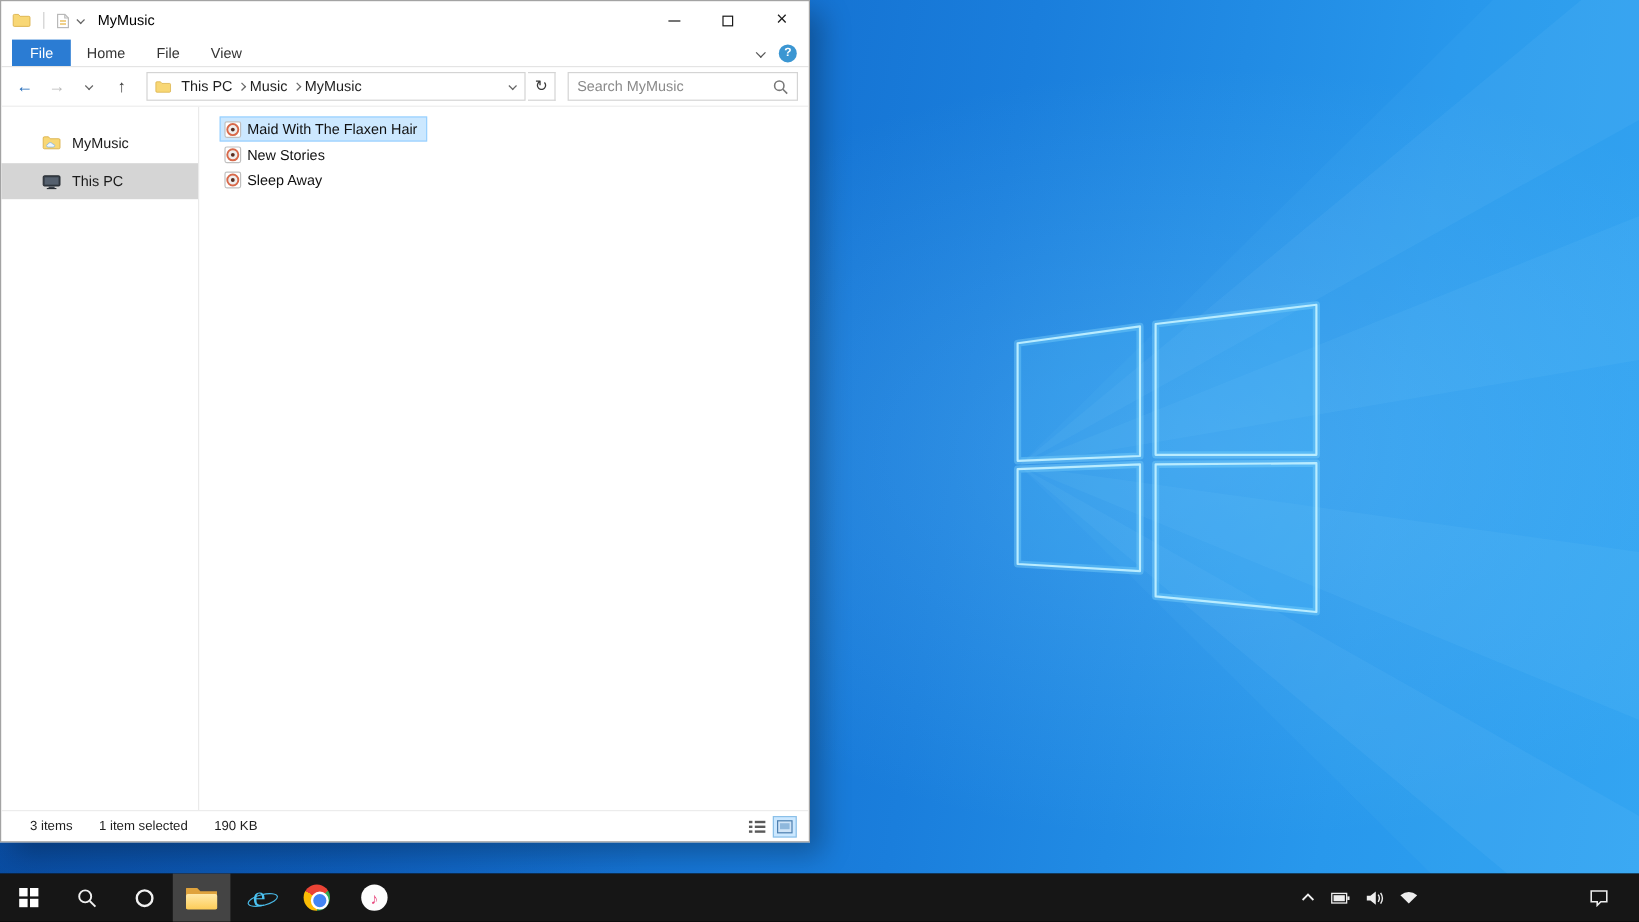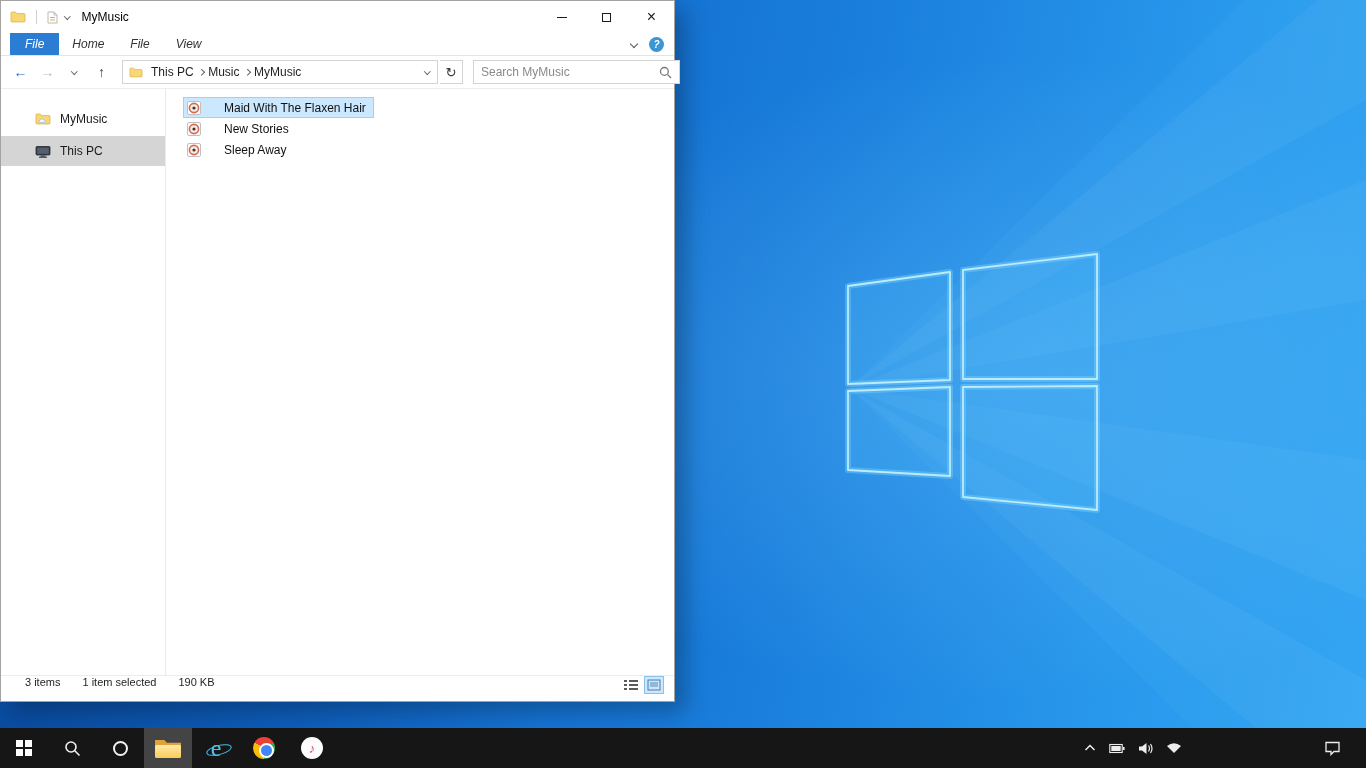--- a/index.html
+++ b/index.html
@@ -29,21 +29,21 @@
 
   .titlebar { height: 32px; display: flex; align-items: center; padding-left: 9px; flex: none; }
   .qat { display: flex; align-items: center; gap: 7px; }
   .qat-sep { width: 1px; height: 14px; background: #cfcfcf; margin: 0 3px; }
   .title-text { font-size: 12px; color: #000; margin-left: 12px; }
   .win-controls { margin-left: auto; display: flex; height: 32px; }
   .win-btn { width: 45px; display: flex; align-items: center; justify-content: center; font-size: 13px; color: #1a1a1a; cursor: default; }
   .max-box { width: 9px; height: 9px; border: 1px solid #1a1a1a; display: inline-block; }
   .min-bar { width: 10px; height: 1px; background: #1a1a1a; display: inline-block; }
 
-  .tabrow { height: 23px; display: flex; align-items: stretch; padding-left: 9px; border-bottom: 1px solid #e4e4e4; position: relative; flex: none; font-style: italic; }
+  .tabrow { height: 23px; display: flex; align-items: stretch; padding-left: 9px; border-bottom: 1px solid #e4e4e4; position: relative; flex: none; }
   .tab-file { background: #2b7cd3; color: #fff; font-size: 12px; padding: 0 15px; display: flex; align-items: center; }
   .tab { font-size: 12px; color: #333; padding: 0 13px; display: flex; align-items: center; }
   .tabrow-right { position: absolute; right: 10px; top: 0; height: 23px; display: flex; gap: 12px; align-items: center; }
   .help-circle { width: 15px; height: 15px; border-radius: 50%; background: #3b96d2; color: #fff;
                  font-size: 10px; font-weight: bold; display: flex; align-items: center; justify-content: center; }
 
   .chev { display: inline-block; width: 6px; height: 6px; border-right: 1.4px solid #555; border-bottom: 1.4px solid #555; }
   .chev.down  { transform: rotate(45deg); margin-top: -2px; }
   .chev.right { transform: rotate(-45deg); }
   .chev.sm { width: 4.5px; height: 4.5px; border-color: #666; }
@@ -53,35 +53,35 @@
   .nav-back { color: #1b66b8; }
   .nav-fwd  { color: #b9b9b9; }
   .nav-up   { color: #3c3c3c; }
 
   .addr-group { display: flex; align-items: center; border: 1px solid #d4d4d4; height: 24px; background: #fff; width: 316px; margin-left: 6px; flex: none; }
   .addr-group .crumb { font-size: 12px; color: #1f1f1f; padding: 0 5px; white-space: nowrap; }
   .addr-folder { margin: 0 3px 0 6px; display: flex; }
   .addr-chevron { margin-left: auto; width: 20px; display: flex; justify-content: center; }
   .refresh-btn { width: 23px; height: 24px; border: 1px solid #d4d4d4; border-left: none; display: flex; align-items: center; justify-content: center; font-size: 13px; color: #3a3a3a; background: #fff; flex: none; }
 
-  .search-box { margin-left: 8px; width: 207px; height: 24px; border: 1px solid #d4d4d4; display: flex; align-items: center; padding: 0 7px; background: #fff; flex: none; }
+  .search-box { margin-left: 8px; width: 192px; height: 24px; border: 1px solid #d4d4d4; display: flex; align-items: center; padding: 0 7px; background: #fff; flex: none; }
   .search-box input { border: none; outline: none; flex: 1; font-size: 12px; color: #333; font-family: inherit; background: transparent; }
   .search-box input::placeholder { color: #8a8a8a; }
 
   .window-body { flex: 1; display: flex; overflow: hidden; }
   .sidebar { width: 165px; border-right: 1px solid #eaeaea; padding-top: 15px; flex: none; }
   .side-item { height: 30px; display: flex; align-items: center; padding-left: 34px; gap: 9px; font-size: 12px; color: #1a1a1a; margin-bottom: 2px; }
   .side-item.selected { background: #d5d5d5; }
   .side-icon { width: 16px; display: flex; justify-content: center; flex: none; }
 
   .content { flex: 1; padding: 8px 0 0 17px; }
-  .file-row { display: flex; align-items: center; gap: 22px; height: 21px; width: max-content; padding: 0 7px 0 2px; border: 1px solid transparent; font-size: 12px; color: #111; }
+  .file-row { display: flex; align-items: center; gap: 4px; height: 21px; width: max-content; padding: 0 7px 0 2px; border: 1px solid transparent; font-size: 12px; color: #111; }
   .file-row.selected { background: #cce8ff; border-color: #99d1ff; }
 
-  .statusbar { height: 26px; border-top: 1px solid #ececec; display: flex; align-items: flex-start; font-size: 11px; color: #1f1f1f; padding: 0 10px 0 24px; flex: none; }
+  .statusbar { height: 26px; border-top: 1px solid #ececec; display: flex; align-items: center; font-size: 11px; color: #1f1f1f; padding: 0 10px 0 24px; flex: none; }
   .status-item { margin-right: 22px; }
   .view-toggles { margin-left: auto; display: flex; gap: 3px; }
   .view-btn { width: 20px; height: 18px; display: flex; align-items: center; justify-content: center; border: 1px solid transparent; }
   .view-btn.active { background: #cce8ff; border-color: #8bc0e8; }
 
   
   .taskbar { position: absolute; left: 0; bottom: 0; width: 1366px; height: 40px; background: #161616; display: flex; align-items: stretch; }
   .tb-btn { width: 48px; display: flex; align-items: center; justify-content: center; flex: none; }
   .tb-btn.active { background: rgba(255,255,255,.20); }
   .start-grid { display: grid; grid-template-columns: 7px 7px; grid-template-rows: 7px 7px; gap: 1.5px; }

